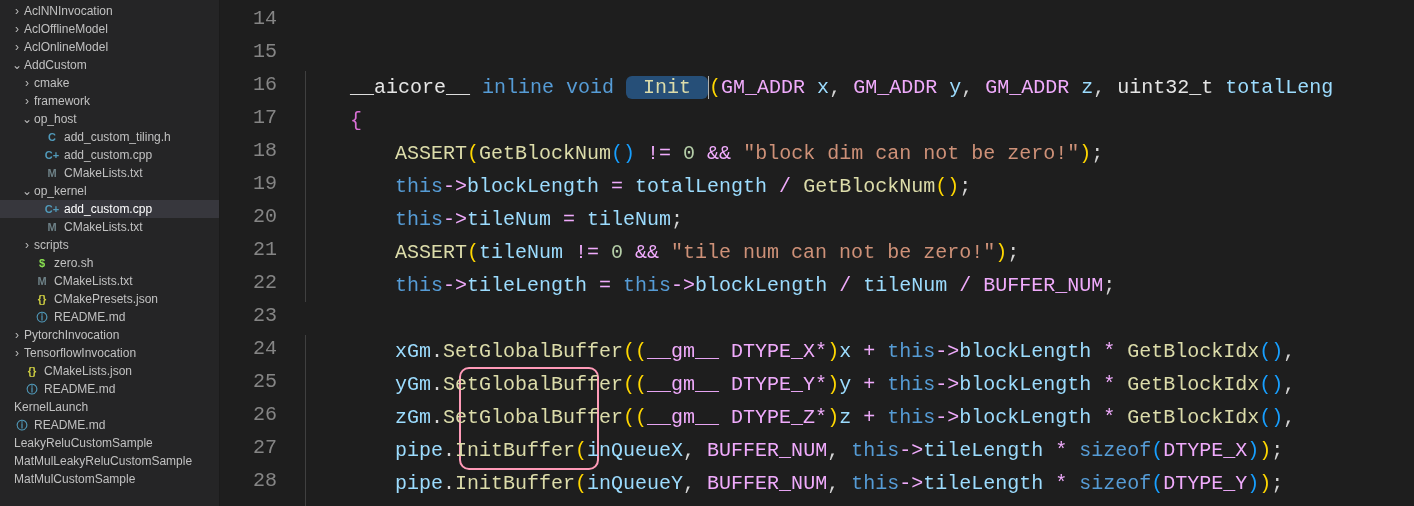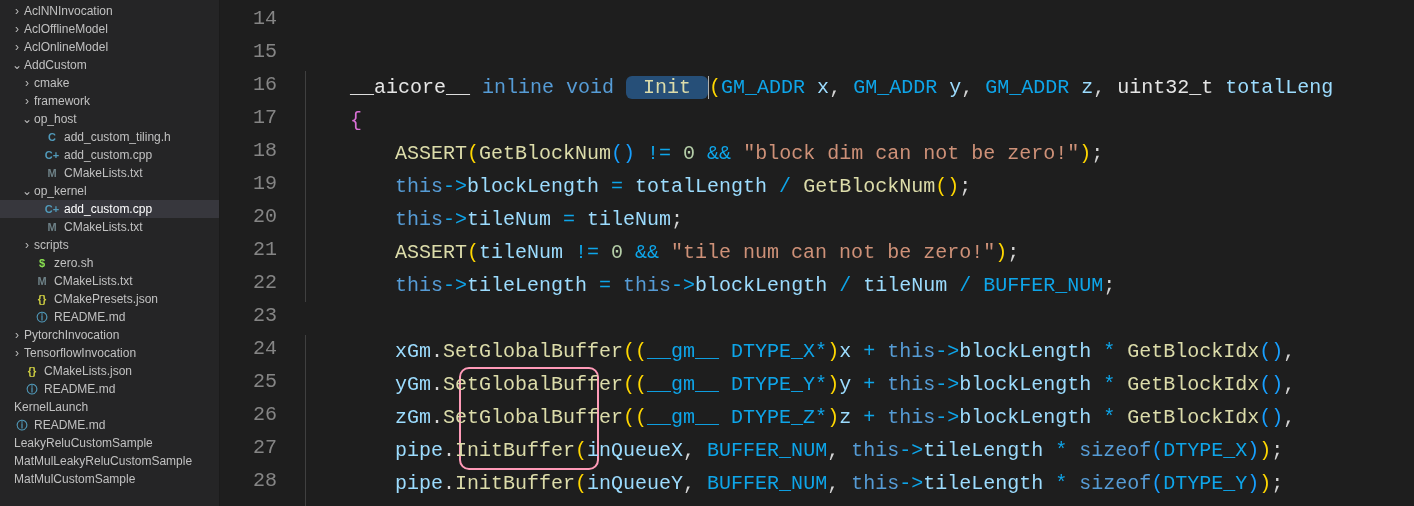--- a/index.html
+++ b/index.html
@@ -90,21 +90,21 @@
   .code-text {
     position: relative;
   }
   
   .tk-kw    { color: #569cd6; }   
   .tk-type  { color: #e5e5e5; font-family: Liberation Mono, monospace; }   
   .tk-fn    { color: #dcdcaa; }   
   .tk-str   { color: #ce9178; }
   .tk-num   { color: #b5cea8; }
   .tk-var   { color: #9cdcfe; }   
-  .tk-op    { color: #0ea5e9; }
+  .tk-op    { color: #f0abfc; }
   .tk-punct { color: #d4d4d4; }
   .tk-brace-g { color: #da70d6; }
   .tk-brace-y { color: #ffd700; }
   .tk-brace-b { color: #179fff; }
   .sel {
     background: #264f78;
     border-radius: 6px;
     padding: 0 17px;
   }
   .pink-box {

